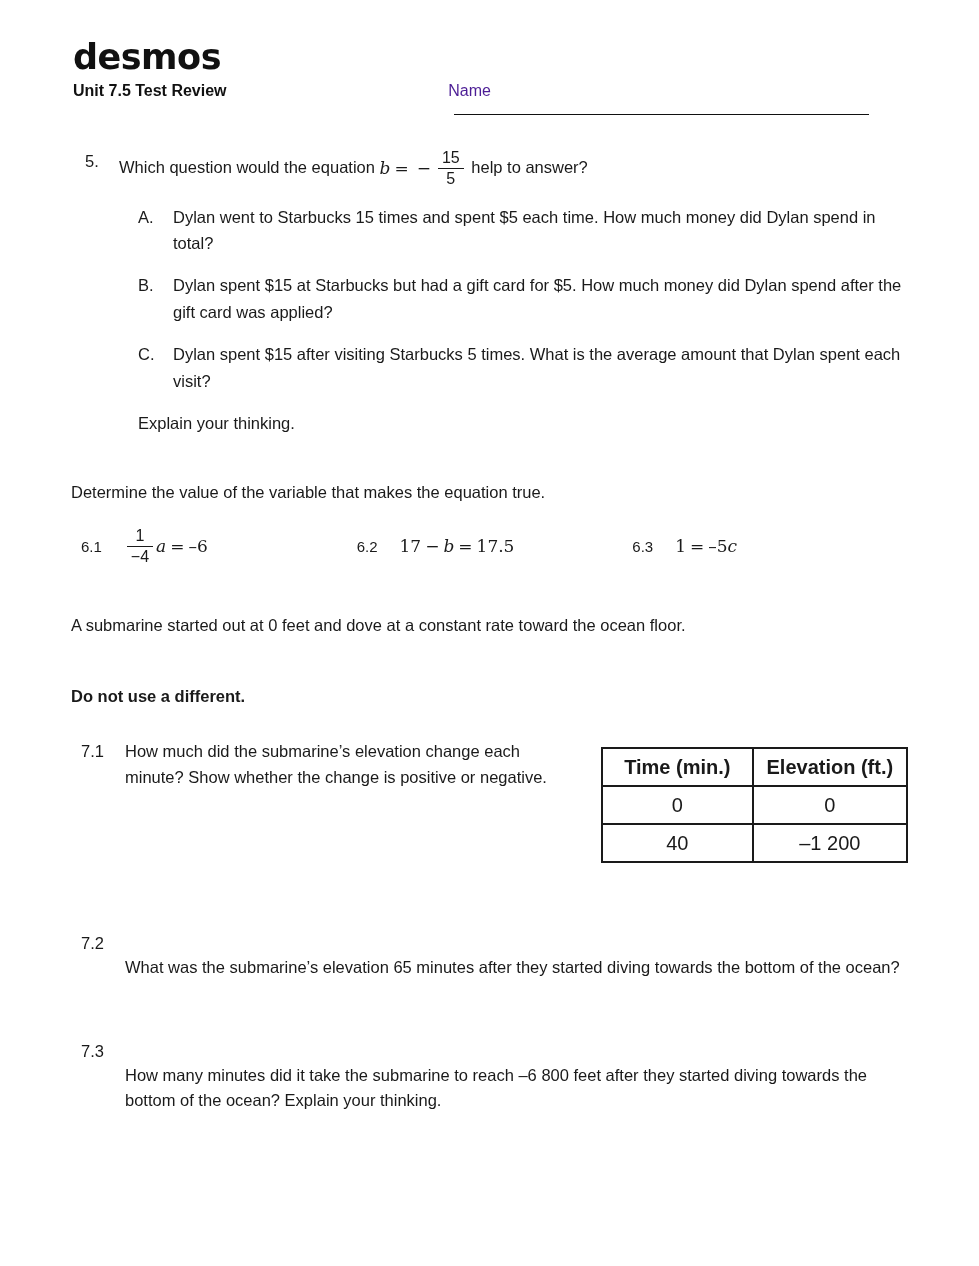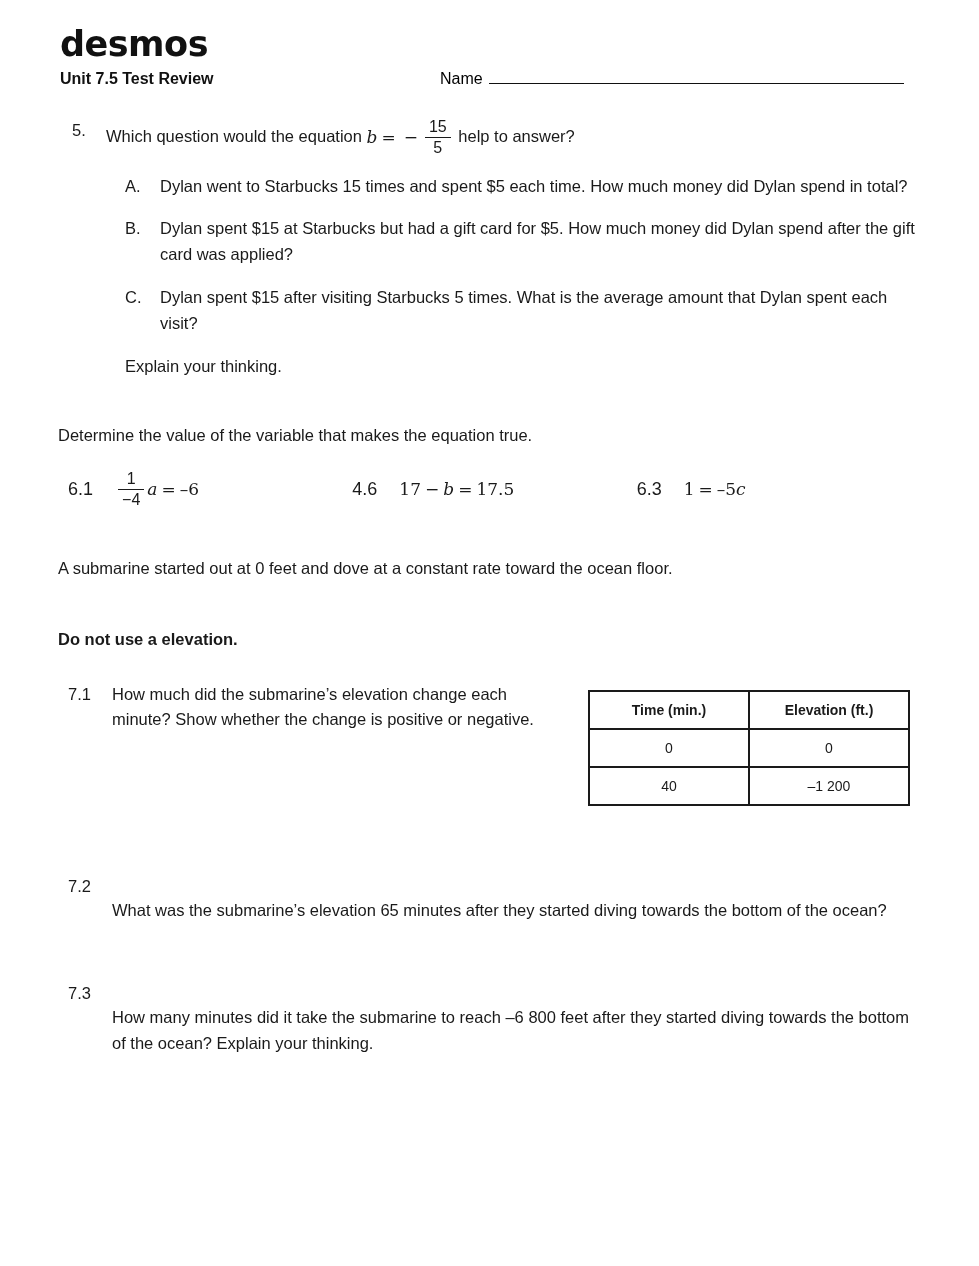--- a/index.html
+++ b/index.html
@@ -11,21 +11,21 @@
     width: 979px;
     min-height: 1266px;
     font-family: "Liberation Sans", sans-serif;
     color: #1a1a1a;
     -webkit-font-smoothing: antialiased;
   }
   .page {
     position: relative;
     width: 979px;
     min-height: 1266px;
-    padding: 0;
+    padding: 13px;
     box-sizing: border-box;
   }
 
   
   .header {
     padding: 26px 60px 0 60px;
   }
   .logo {
     font-family: "DejaVu Sans", sans-serif;
     font-size: 35px;
@@ -40,21 +40,21 @@
     margin-top: 6px;
   }
   .doc-title {
     font-size: 16px;
     font-weight: 700;
     color: #111111;
     width: 380px;
   }
   .name-label {
     font-size: 16px;
-    color: #000000;
+    color: #4c1d95;
   }
   .name-line {
     display: inline-block;
     width: 415px;
     border-bottom: 1.5px solid #111111;
     margin-left: 6px;
     height: 14px;
     vertical-align: baseline;
   }
 
@@ -159,21 +159,21 @@
   .eq-row {
     display: flex;
     align-items: center;
     margin-top: 22px;
   }
   .eq-item {
     display: flex;
     align-items: center;
   }
   .eq-item .eq-label {
-    font-size: 18px;
+    font-size: 15px;
     margin-right: 22px;
   }
   .eq-item.i1 { width: 290px; padding-left: 10px; }
   .eq-item.i2 { width: 290px; }
   .eq-item.i3 { width: 290px; }
 
   
   .para {
     margin-top: 46px;
     font-size: 16.5px;
@@ -198,21 +198,21 @@
   table.elev {
     border-collapse: collapse;
     margin-left: 0;
     margin-top: 8px;
   }
   table.elev th, table.elev td {
     border: 2px solid #1a1a1a;
     width: 160px;
     height: 38px;
     text-align: center;
-    font-size: 14px;
+    font-size: 20px;
     padding: 3px 8px;
     box-sizing: border-box;
   }
   table.elev th {
     font-weight: 700;
   }
   table.elev td {
     font-weight: 400;
   }
 
@@ -285,21 +285,21 @@
               <span class="num">1</span>
               <span class="den">−4</span>
             </span>
             <span class="mvar">a</span>
             <span class="mop">=</span>
             <span class="mnum">–6</span>
           </span>
         </div>
 
         <div class="eq-item i2">
-          <span class="eq-label">4.6</span>
+          <span class="eq-label">6.2</span>
           <span class="inline-eq">
             <span class="mnum">17</span>
             <span class="mop">−</span>
             <span class="mvar">b</span>
             <span class="mop">=</span>
             <span class="mnum">17.5</span>
           </span>
         </div>
 
         <div class="eq-item i3">
@@ -312,21 +312,21 @@
           </span>
         </div>
 
       </div>
     </div>
 
     <div class="para">A submarine started out at 0 feet and dove at a constant rate toward the ocean floor.</div>
 
     <div class="para tight">
       <br>
-      <span class="bold">Do not use a elevation.</span>
+      <span class="bold">Do not use a different.</span>
     </div>
 
     <div class="q71-wrap">
       <div class="q71-left">
         <div class="q-num">7.1</div>
         <div class="q-body">How much did the submarine’s elevation change each minute? Show whether the change is positive or negative.</div>
       </div>
 
       <table class="elev">
         <thead>

